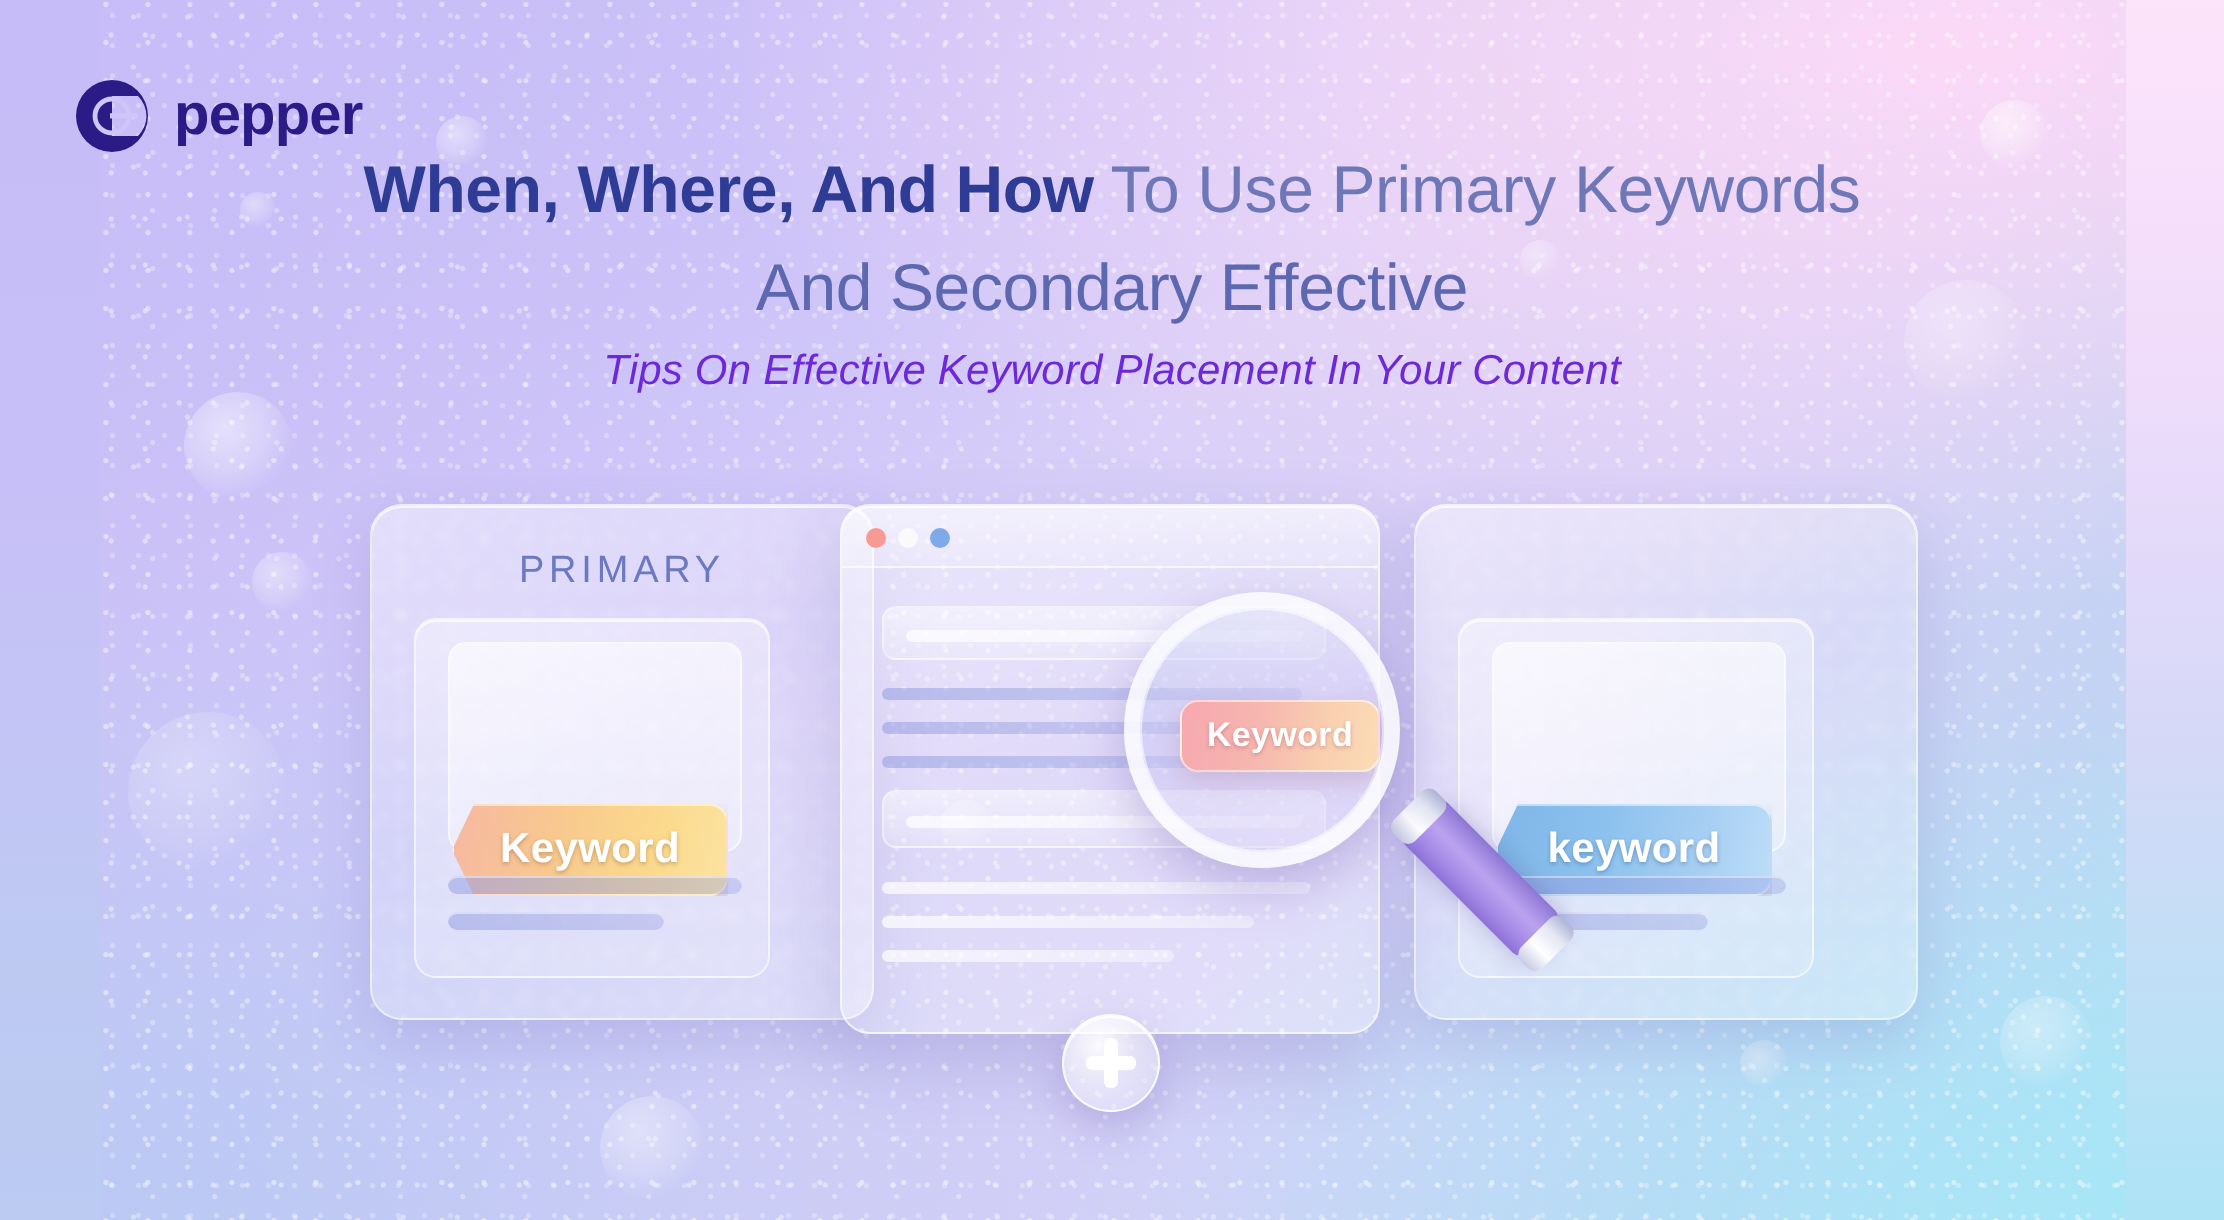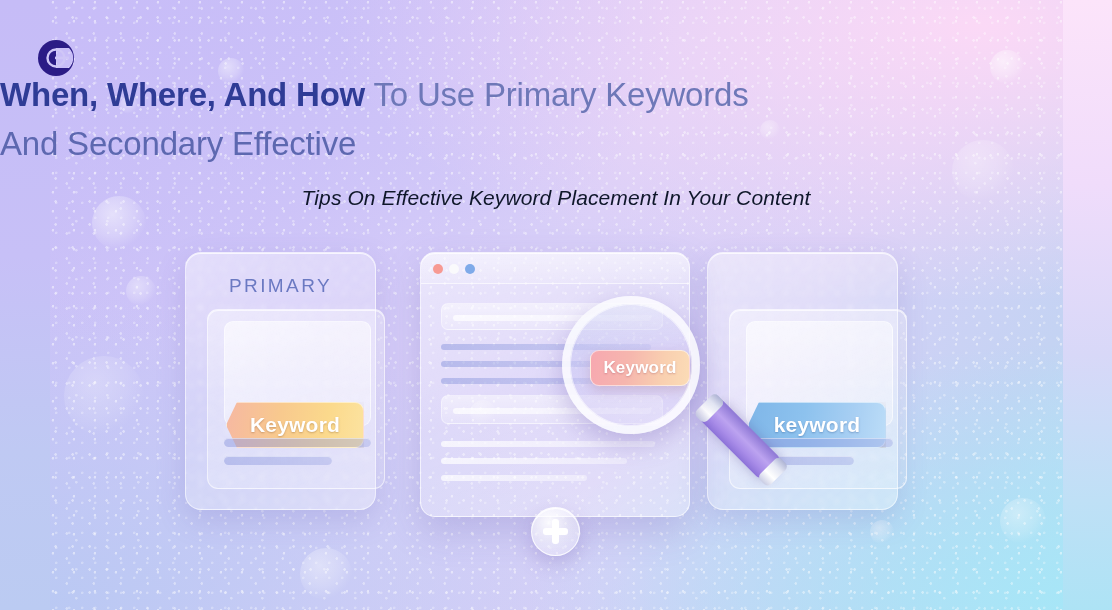--- a/index.html
+++ b/index.html
@@ -41,31 +41,31 @@
     background:linear-gradient(180deg,#C6BCF7 0%,#C7C0F7 42%,#BFC9F3 74%,#BBCBF2 100%); }
   .band-r{ position:absolute; right:0; top:0; width:49px; height:610px;
     background:linear-gradient(180deg,#FCE4FA 0%,#F0DCFB 30%,#D8D8F8 58%,#BFE0F6 82%,#ADE3F5 100%); }
 
   
   .logo{ position:absolute; left:36px; top:38px; display:flex; align-items:center; gap:11px; }
   .logo-mark{ width:40px; height:40px; position:relative; }
   .logo-text{ font-size:29px; font-weight:700; color:#2B1B86; letter-spacing:-.4px; line-height:1; }
 
   
-  .title{ position:absolute; left:0; top:70px; width:1112px; 
+  .title{ position:absolute; left:0; top:70px; width:1112px; text-align:center;
           font-size:33px; line-height:49px; letter-spacing:-.2px; }
   .t-strong{ font-weight:700; color:#2F3C96; }
   .t-light{ font-weight:400; color:#6E78B8; }
   .t-line2{ font-weight:400; color:#5D68B0; }
-  .subtitle{ position:absolute; left:0; top:186px; width:1112px; text-align:center;
-             font-style:italic; font-size:21px; color:#0f172a; letter-spacing:.1px; }
+  .subtitle{ position:absolute; left:0; top:174px; width:1112px; text-align:center;
+             font-style:italic; font-size:21px; color:#6d28d9; letter-spacing:.1px; }
 
   
   .side-card{
-    position:absolute; top:252px; width:191px; height:258px; border-radius:16px;
+    position:absolute; top:252px; width:252px; height:258px; border-radius:16px;
     background:linear-gradient(150deg, rgba(255,255,255,.46) 0%, rgba(255,255,255,.20) 45%, rgba(255,255,255,.30) 100%);
     border:1px solid rgba(255,255,255,.55);
     box-shadow:0 10px 30px rgba(90,80,170,.18), inset 0 1px 0 rgba(255,255,255,.75);
     backdrop-filter:blur(2px);
     padding-left:44px;
   }
   .card-left{ left:185px; }
   .card-right{ left:707px; }
   .card-label{ position:absolute; top:22px; left:0; width:100%; text-align:center;
                font-size:19px; font-weight:400; letter-spacing:2.4px; }
@@ -196,20 +196,21 @@
 
   <div class="logo">
     <span class="logo-mark">
       <svg width="40" height="40" viewBox="0 0 40 40">
         <path d="M20 2 A18 18 0 0 0 20 38 L20 2 Z" fill="#2B1B86"></path>
         <path d="M20 2 A18 18 0 0 1 20 38 L20 30 L33 30 A14 14 0 0 0 33 10 L20 10 Z" fill="#2B1B86"></path>
         <circle cx="20" cy="20" r="8.5" fill="none" stroke="#CFC6F7" stroke-width="2.4"></circle>
         <rect x="19" y="18.6" width="14" height="2.6" fill="#CFC6F7"></rect>
       </svg>
     </span>
+    <span class="logo-text">pepper</span>
   </div>
 
   <div class="title">
     <div>
       <span class="t-strong">When, Where, And How</span><span class="t-light"> To Use Primary Keywords</span>
     </div>
     <div class="t-line2">And Secondary Effective</div>
   </div>
   <div class="subtitle">Tips On Effective Keyword Placement In Your Content</div>
 

